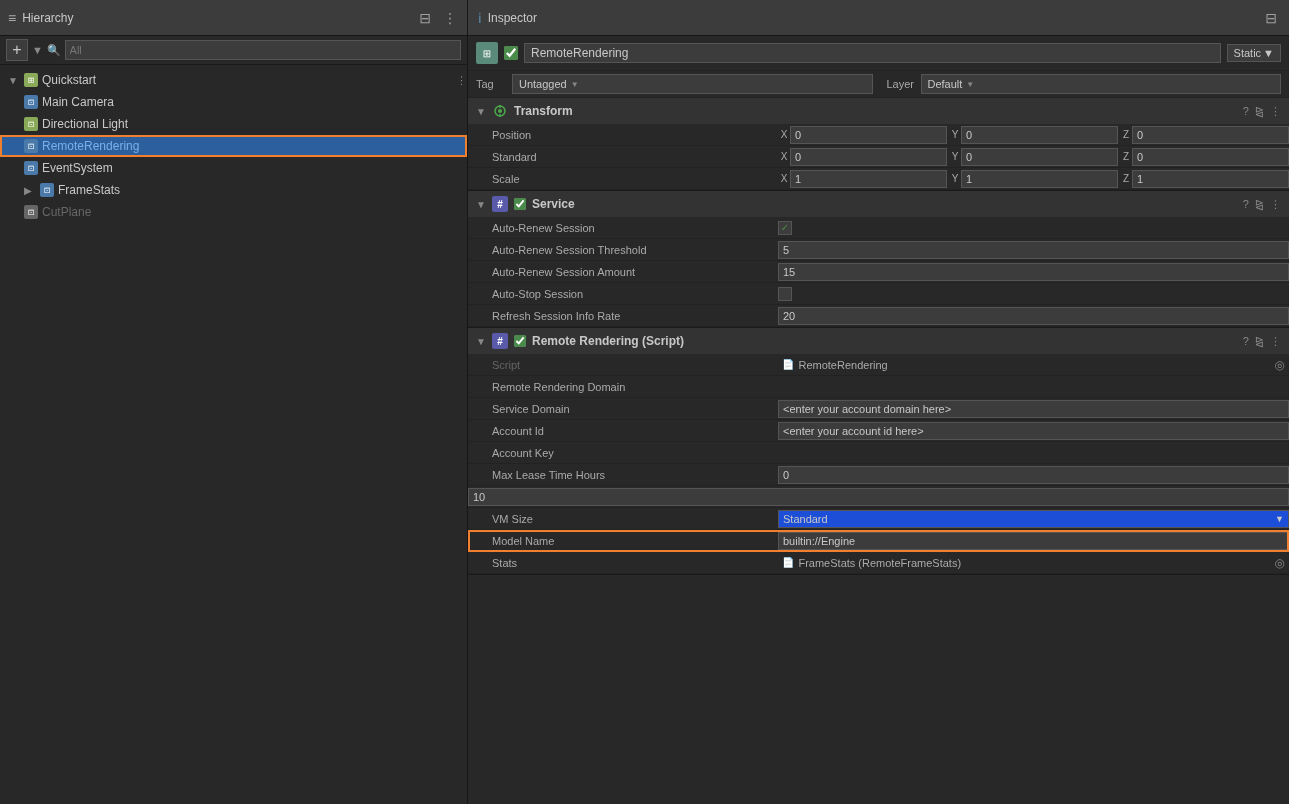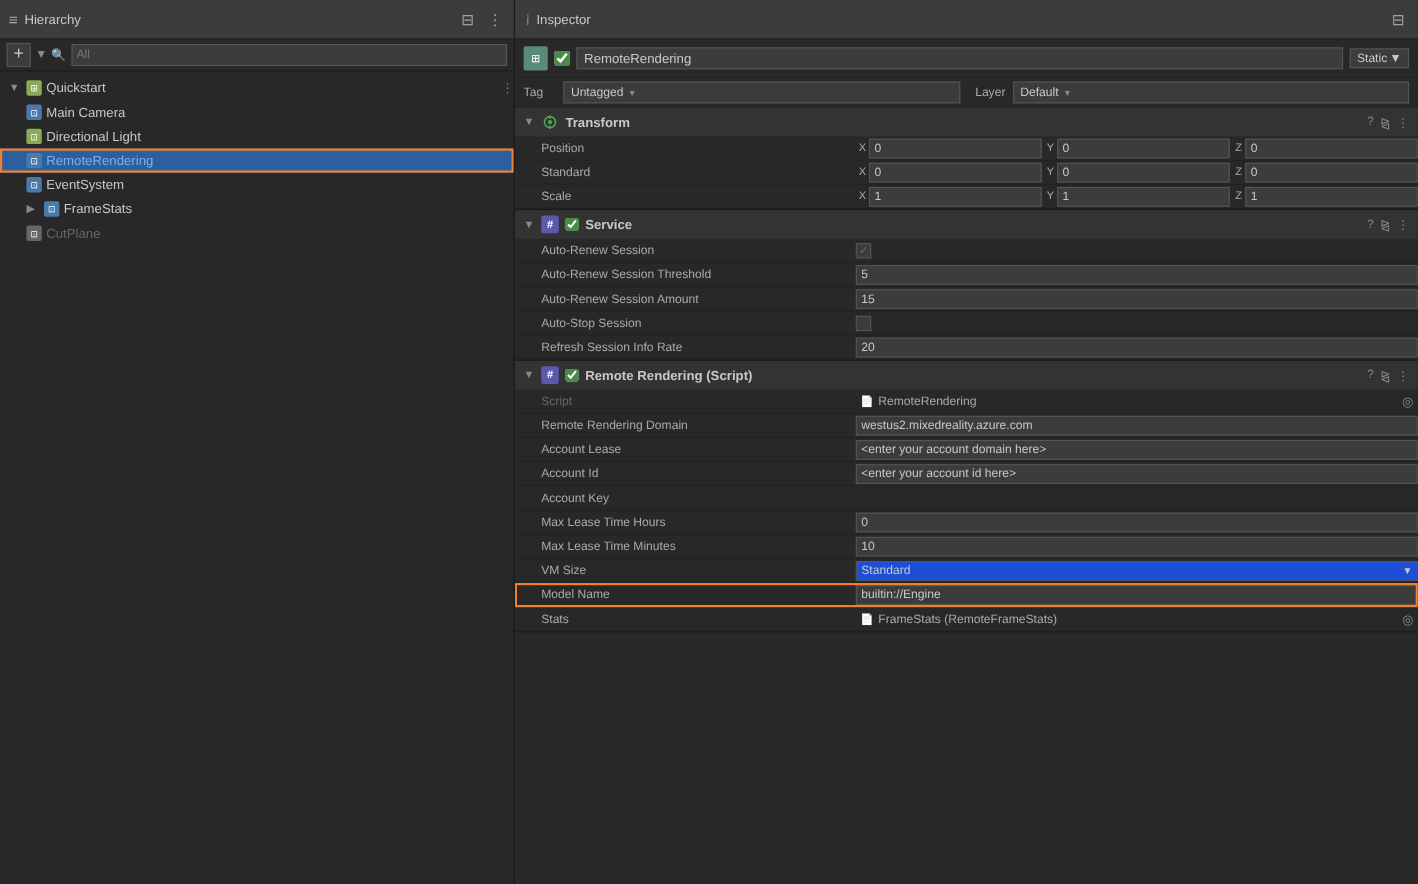--- a/index.html
+++ b/index.html
@@ -631,27 +631,24 @@
         <div class="prop-label" style="color:#666;">Script</div>
         <div class="script-value">
           <span class="script-file-icon">📄</span>
           <span>RemoteRendering</span>
           <span class="script-circle-icon">◎</span>
         </div>
       </div>
 
       <div class="prop-row">
         <div class="prop-label">Remote Rendering Domain</div>
-        <div class="prop-value-input">
-          <input class="value-field" type="text" value="westus2.mixedreality.azure.com" style="">
-        </div>
-      </div>
-
-      <div class="prop-row">
-        <div class="prop-label">Account Lease</div>
+      </div>
+
+      <div class="prop-row">
+        <div class="prop-label">Service Domain</div>
         <div class="prop-value-input">
           <input class="value-field" type="text" value="&lt;enter your account domain here&gt;" style="">
         </div>
       </div>
 
       <div class="prop-row">
         <div class="prop-label">Account Id</div>
         <div class="prop-value-input">
           <input class="value-field" type="text" value="&lt;enter your account id here&gt;" style="">
         </div>
@@ -662,21 +659,20 @@
       </div>
 
       <div class="prop-row">
         <div class="prop-label">Max Lease Time Hours</div>
         <div class="prop-value-input">
           <input class="value-field" type="text" value="0" style="">
         </div>
       </div>
 
       <div class="prop-row">
-        <div class="prop-label">Max Lease Time Minutes</div>
         <div class="prop-value-input">
           <input class="value-field" type="text" value="10" style="">
         </div>
       </div>
 
       <div class="prop-row">
         <div class="prop-label">VM Size</div>
         <div class="prop-value-input">
           <div class="vm-dropdown">
             <span>Standard</span>

